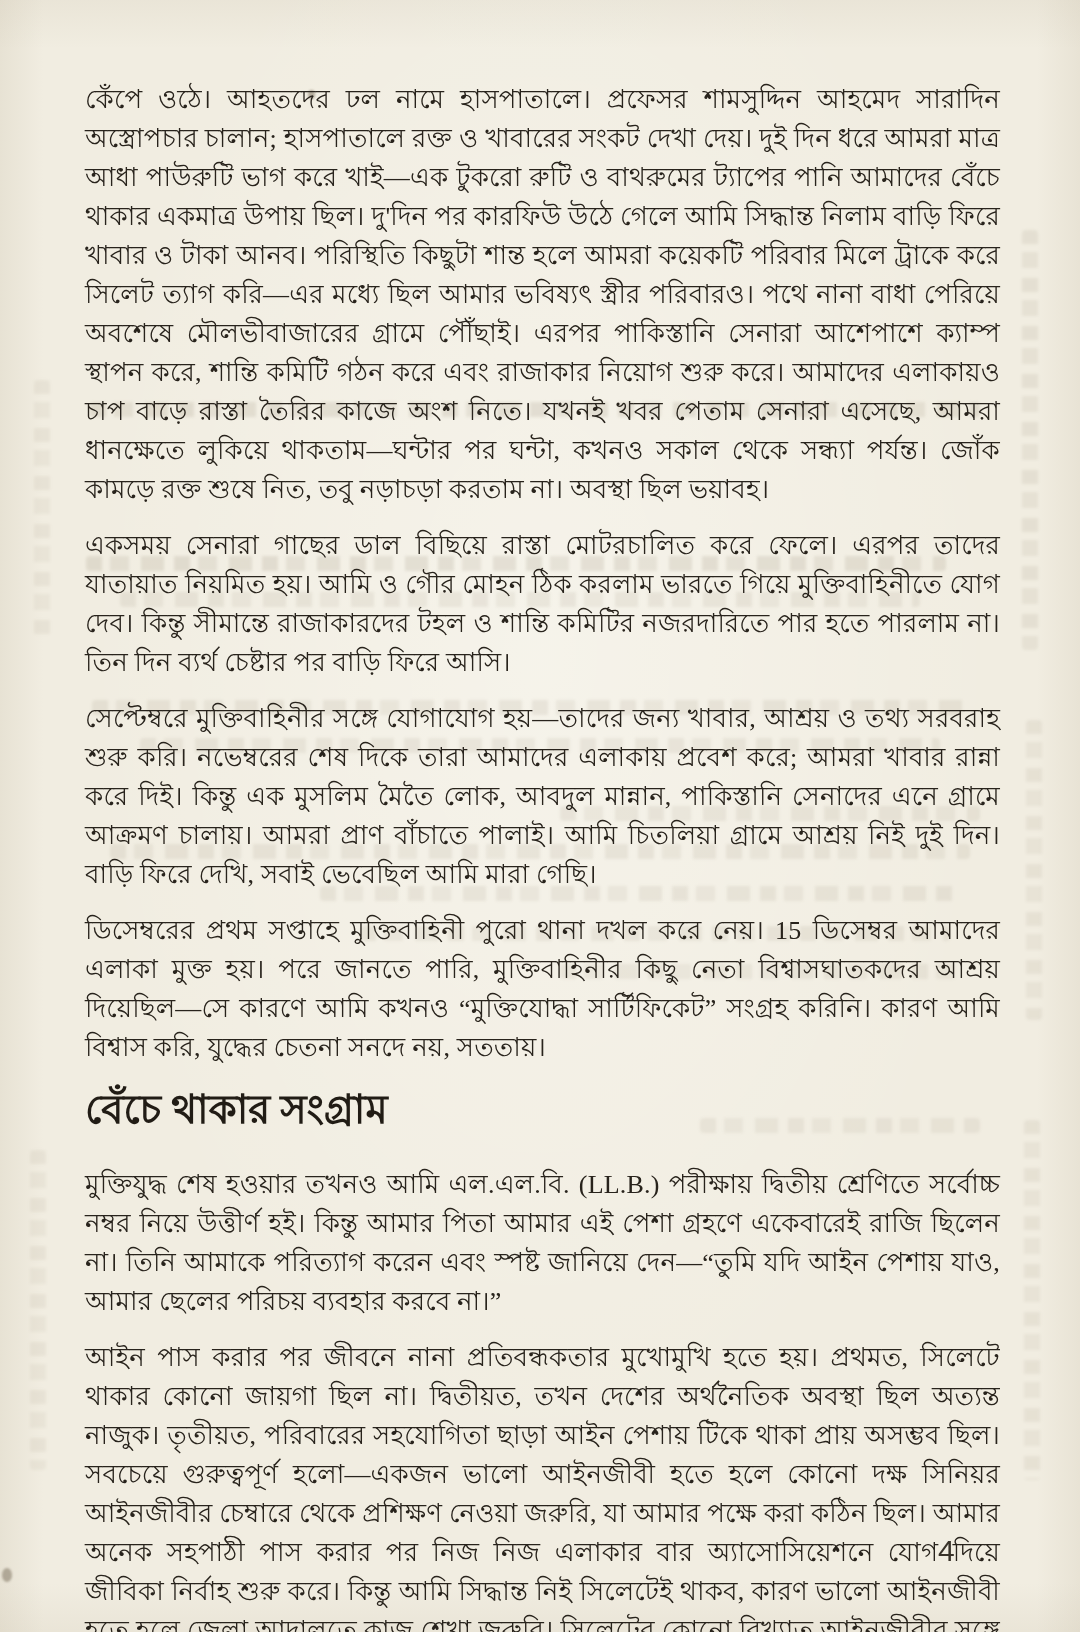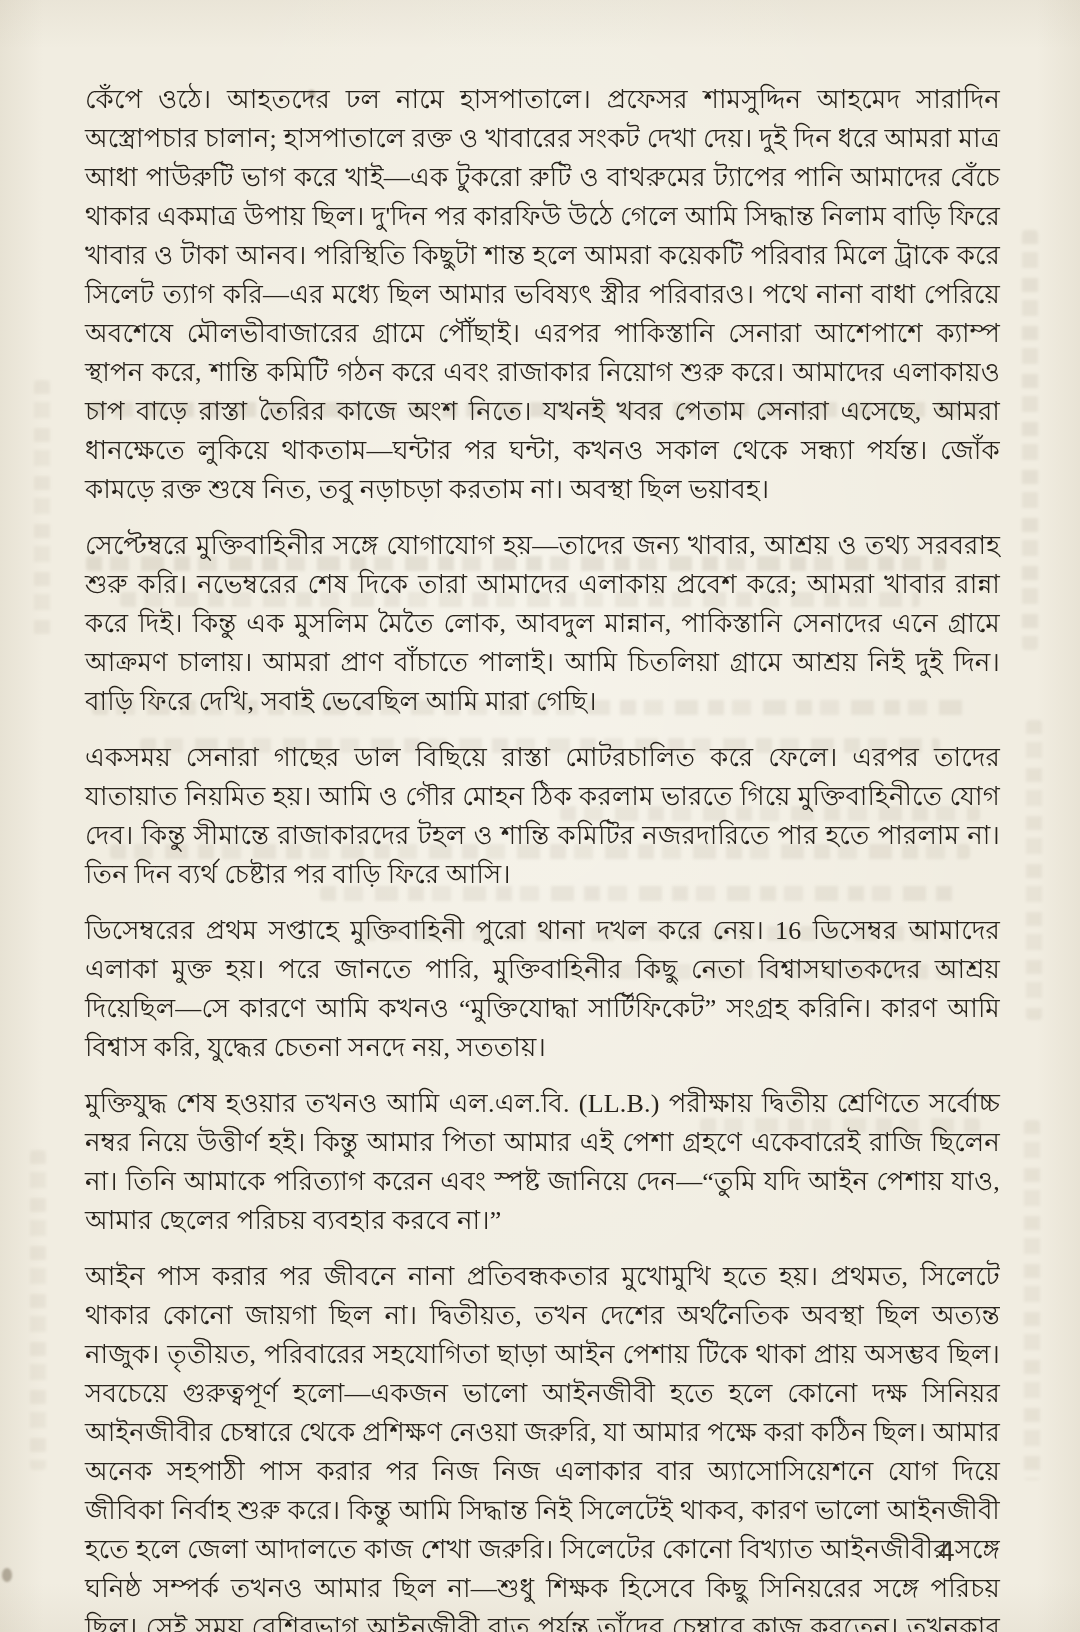--- a/index.html
+++ b/index.html
@@ -95,21 +95,22 @@
   <div class="ghost v" style="top:230px;  left:1022px; height:420px; opacity:.45;"></div>
   <div class="ghost v" style="top:720px;  left:1026px; height:300px; opacity:.4;"></div>
   <div class="ghost v" style="top:1120px; left:1024px; height:360px; opacity:.4;"></div>
   <div class="ghost v" style="top:380px;  left:34px;  height:260px; opacity:.35;"></div>
   <div class="ghost v" style="top:1150px; left:30px;  height:320px; opacity:.35;"></div>
   <div class="speck" style="top:90px; left:308px;"></div>
   <div class="speck" style="top:1568px; left:2px; width:10px; height:14px;"></div>
 
   <main class="content">
     <p>কেঁপে ওঠে। আহতদের ঢল নামে হাসপাতালে। প্রফেসর শামসুদ্দিন আহমেদ সারাদিন অস্ত্রোপচার চালান; হাসপাতালে রক্ত ও খাবারের সংকট দেখা দেয়। দুই দিন ধরে আমরা মাত্র আধা পাউরুটি ভাগ করে খাই—এক টুকরো রুটি ও বাথরুমের ট্যাপের পানি আমাদের বেঁচে থাকার একমাত্র উপায় ছিল। দু'দিন পর কারফিউ উঠে গেলে আমি সিদ্ধান্ত নিলাম বাড়ি ফিরে খাবার ও টাকা আনব। পরিস্থিতি কিছুটা শান্ত হলে আমরা কয়েকটি পরিবার মিলে ট্রাকে করে সিলেট ত্যাগ করি—এর মধ্যে ছিল আমার ভবিষ্যৎ স্ত্রীর পরিবারও। পথে নানা বাধা পেরিয়ে অবশেষে মৌলভীবাজারের গ্রামে পৌঁছাই। এরপর পাকিস্তানি সেনারা আশেপাশে ক্যাম্প স্থাপন করে, শান্তি কমিটি গঠন করে এবং রাজাকার নিয়োগ শুরু করে। আমাদের এলাকায়ও চাপ বাড়ে রাস্তা তৈরির কাজে অংশ নিতে। যখনই খবর পেতাম সেনারা এসেছে, আমরা ধানক্ষেতে লুকিয়ে থাকতাম—ঘন্টার পর ঘন্টা, কখনও সকাল থেকে সন্ধ্যা পর্যন্ত। জোঁক কামড়ে রক্ত শুষে নিত, তবু নড়াচড়া করতাম না। অবস্থা ছিল ভয়াবহ।</p>
+    <p>একসময় সেনারা গাছের ডাল বিছিয়ে রাস্তা মোটরচালিত করে ফেলে। এরপর তাদের যাতায়াত নিয়মিত হয়। আমি ও গৌর মোহন ঠিক করলাম ভারতে গিয়ে মুক্তিবাহিনীতে যোগ দেব। কিন্তু সীমান্তে রাজাকারদের টহল ও শান্তি কমিটির নজরদারিতে পার হতে পারলাম না। তিন দিন ব্যর্থ চেষ্টার পর বাড়ি ফিরে আসি।</p>
     <p>সেপ্টেম্বরে মুক্তিবাহিনীর সঙ্গে যোগাযোগ হয়—তাদের জন্য খাবার, আশ্রয় ও তথ্য সরবরাহ শুরু করি। নভেম্বরের শেষ দিকে তারা আমাদের এলাকায় প্রবেশ করে; আমরা খাবার রান্না করে দিই। কিন্তু এক মুসলিম মৈতৈ লোক, আবদুল মান্নান, পাকিস্তানি সেনাদের এনে গ্রামে আক্রমণ চালায়। আমরা প্রাণ বাঁচাতে পালাই। আমি চিতলিয়া গ্রামে আশ্রয় নিই দুই দিন। বাড়ি ফিরে দেখি, সবাই ভেবেছিল আমি মারা গেছি।</p>
-    <p>একসময় সেনারা গাছের ডাল বিছিয়ে রাস্তা মোটরচালিত করে ফেলে। এরপর তাদের যাতায়াত নিয়মিত হয়। আমি ও গৌর মোহন ঠিক করলাম ভারতে গিয়ে মুক্তিবাহিনীতে যোগ দেব। কিন্তু সীমান্তে রাজাকারদের টহল ও শান্তি কমিটির নজরদারিতে পার হতে পারলাম না। তিন দিন ব্যর্থ চেষ্টার পর বাড়ি ফিরে আসি।</p>
-    <p>ডিসেম্বরের প্রথম সপ্তাহে মুক্তিবাহিনী পুরো থানা দখল করে নেয়। 16 ডিসেম্বর আমাদের এলাকা মুক্ত হয়। পরে জানতে পারি, মুক্তিবাহিনীর কিছু নেতা বিশ্বাসঘাতকদের আশ্রয় দিয়েছিল—সে কারণে আমি কখনও “মুক্তিযোদ্ধা সার্টিফিকেট” সংগ্রহ করিনি। কারণ আমি বিশ্বাস করি, যুদ্ধের চেতনা সনদে নয়, সততায়।</p>
+    <p>ডিসেম্বরের প্রথম সপ্তাহে মুক্তিবাহিনী পুরো থানা দখল করে নেয়। 15 ডিসেম্বর আমাদের এলাকা মুক্ত হয়। পরে জানতে পারি, মুক্তিবাহিনীর কিছু নেতা বিশ্বাসঘাতকদের আশ্রয় দিয়েছিল—সে কারণে আমি কখনও “মুক্তিযোদ্ধা সার্টিফিকেট” সংগ্রহ করিনি। কারণ আমি বিশ্বাস করি, যুদ্ধের চেতনা সনদে নয়, সততায়।</p>
+    <h2>বেঁচে থাকার সংগ্রাম</h2>
     <p>মুক্তিযুদ্ধ শেষ হওয়ার তখনও আমি এল.এল.বি. (LL.B.) পরীক্ষায় দ্বিতীয় শ্রেণিতে সর্বোচ্চ নম্বর নিয়ে উত্তীর্ণ হই। কিন্তু আমার পিতা আমার এই পেশা গ্রহণে একেবারেই রাজি ছিলেন না। তিনি আমাকে পরিত্যাগ করেন এবং স্পষ্ট জানিয়ে দেন—“তুমি যদি আইন পেশায় যাও, আমার ছেলের পরিচয় ব্যবহার করবে না।”</p>
     <p>আইন পাস করার পর জীবনে নানা প্রতিবন্ধকতার মুখোমুখি হতে হয়। প্রথমত, সিলেটে থাকার কোনো জায়গা ছিল না। দ্বিতীয়ত, তখন দেশের অর্থনৈতিক অবস্থা ছিল অত্যন্ত নাজুক। তৃতীয়ত, পরিবারের সহযোগিতা ছাড়া আইন পেশায় টিকে থাকা প্রায় অসম্ভব ছিল। সবচেয়ে গুরুত্বপূর্ণ হলো—একজন ভালো আইনজীবী হতে হলে কোনো দক্ষ সিনিয়র আইনজীবীর চেম্বারে থেকে প্রশিক্ষণ নেওয়া জরুরি, যা আমার পক্ষে করা কঠিন ছিল। আমার অনেক সহপাঠী পাস করার পর নিজ নিজ এলাকার বার অ্যাসোসিয়েশনে যোগ দিয়ে জীবিকা নির্বাহ শুরু করে। কিন্তু আমি সিদ্ধান্ত নিই সিলেটেই থাকব, কারণ ভালো আইনজীবী হতে হলে জেলা আদালতে কাজ শেখা জরুরি। সিলেটের কোনো বিখ্যাত আইনজীবীর সঙ্গে ঘনিষ্ঠ সম্পর্ক তখনও আমার ছিল না—শুধু শিক্ষক হিসেবে কিছু সিনিয়রের সঙ্গে পরিচয় ছিল। সেই সময় বেশিরভাগ আইনজীবী রাত পর্যন্ত তাঁদের চেম্বারে কাজ করতেন। তখনকার নিয়ম ছিল— যদি কেউ কোনো দক্ষ আইনজীবীর অধীনে নিয়মিত কাজ না করে, সে ভালো আইনজীবী হতে পারবে না। আমি সিদ্ধান্ত নিলাম, একজন সৎ ও মর্যাদাসম্পন্ন আইনজীবীর চেম্বারে কাজ করব এবং প্রমাণ করব যে “আইনজীবীরা মিথ্যা বলে টাকা উপার্জন করে” —এই ধারণা ভুল। বন্ধুদের সঙ্গে আলোচনা করে আমি ঠিক করলাম সোলেমান রাজা</p>
   </main>
 
   <div class="page-number">4</div>
 </div>
 
 </body></html>

